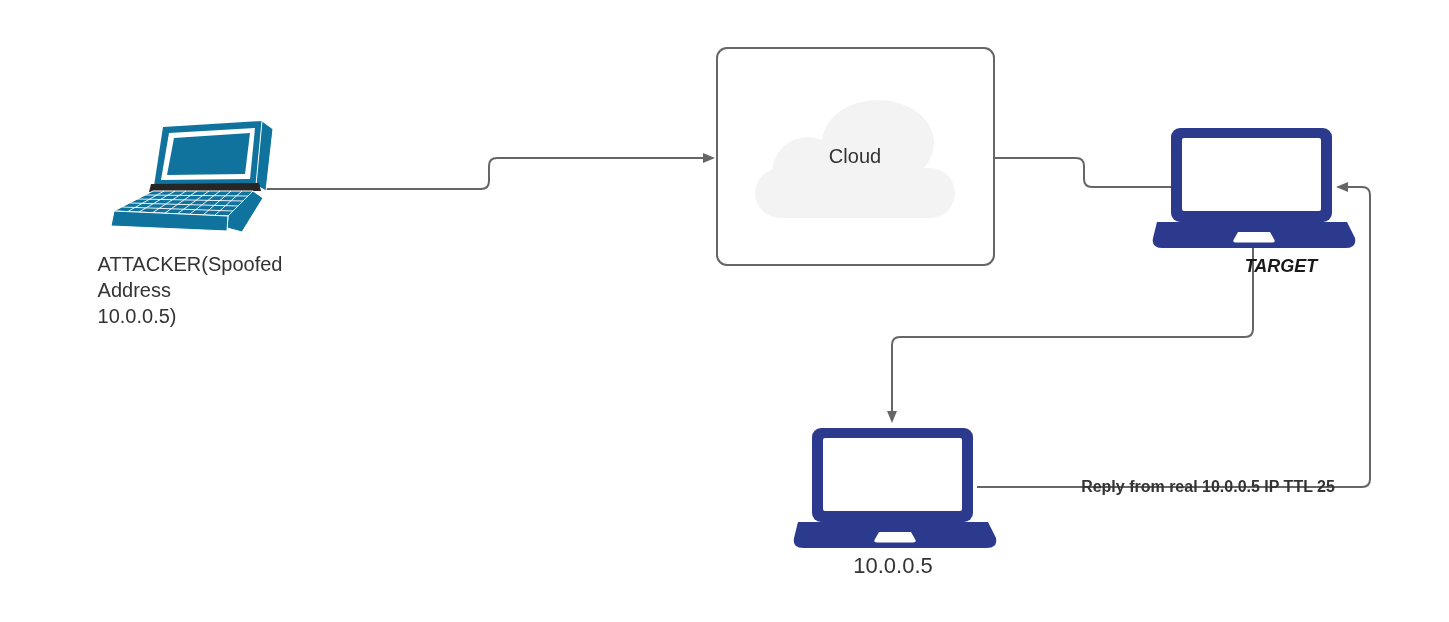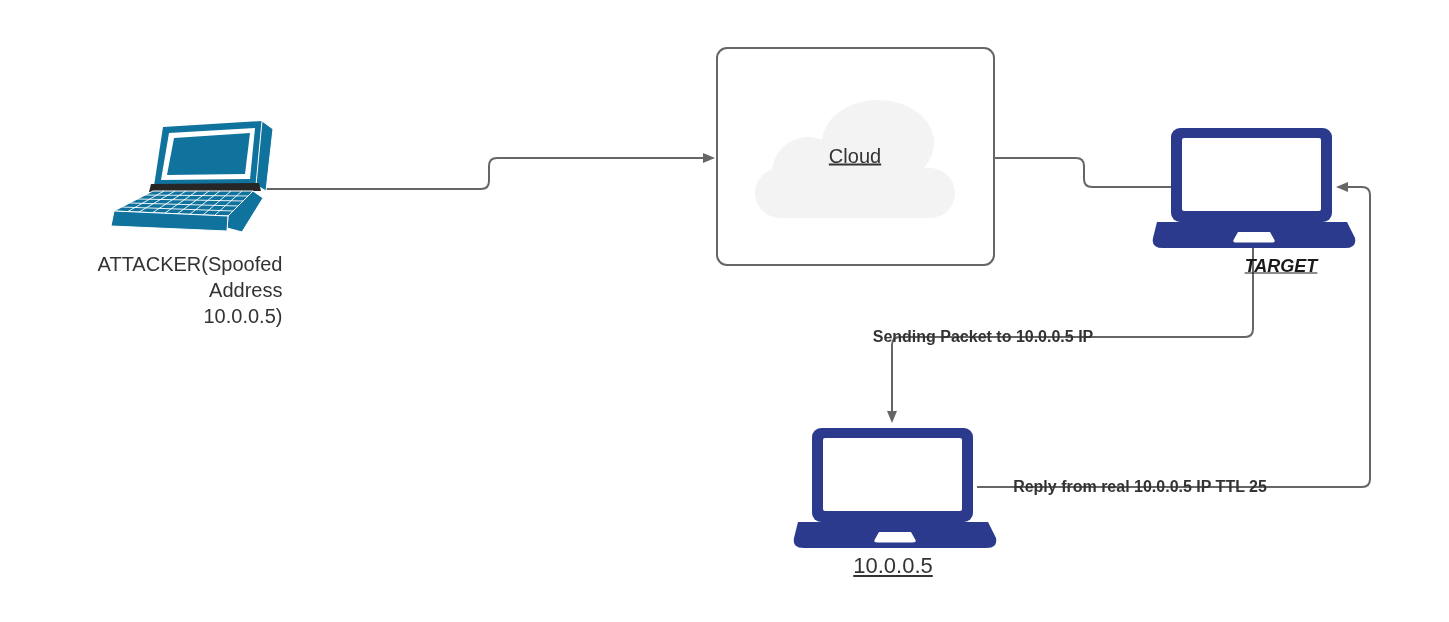--- a/index.html
+++ b/index.html
@@ -20,21 +20,21 @@
   .arrowhead{fill:var(--connector);}
   .cloud-box{fill:#ffffff;stroke:var(--connector);stroke-width:2;}
   .cloud-shape{fill:var(--cloud-fill);}
   .navy{fill:var(--host-laptop);}
   .white{fill:#ffffff;}
   .teal{fill:var(--attacker-laptop);}
   .teal-sep{fill:var(--attacker-laptop);stroke:#ffffff;stroke-width:1;}
   .hinge{fill:#262626;}
   .kbgrid line{stroke:#ffffff;stroke-width:1;opacity:.9;}
   .lbl{position:absolute;white-space:nowrap;color:var(--label-text);}
-  .node-lbl{transform:translate(-50%,-50%);text-align:left;text-decoration:underline;}
+  .node-lbl{transform:translate(-50%,-50%);text-align:left;}
   .edge-lbl{transform:translate(-50%,-50%);font-weight:bold;font-size:16px;}
   .attacker-lbl{font-size:20px;line-height:26px;transform:translateX(-50%);}
   .cloud-lbl{font-size:20px;}
   .target-lbl{font-size:18px;font-weight:bold;font-style:italic;color:#1a1a1a;}
   .host-lbl{font-size:22px;}
 </style>
 </head>
 <body>
 
 <div class="canvas">
@@ -88,30 +88,29 @@
         <line x1="231" y1="191" x2="203" y2="215"></line>
         <line x1="242" y1="191" x2="215" y2="215"></line>
       </g>
       <polygon class="teal-sep" points="114,211 228,216 227,231 111,226"></polygon>
     </g>
 
     <use href="#laptop-front-shape" transform="translate(1154,128)"></use>
     <use href="#laptop-front-shape" transform="translate(795,428)"></use>
   </svg>
 
-  <div class="lbl attacker-lbl" style="left:190px;top:251px;text-align:right;">
+  <div class="lbl attacker-lbl" style="left:190px;top:251px;text-align:left;">
     <div>ATTACKER(Spoofed</div>
     <div>Address</div>
     <div>10.0.0.5)</div>
   </div>
 
   <div class="lbl node-lbl cloud-lbl" style="left:855px;top:156px;">Cloud</div>
 
   <div class="lbl node-lbl target-lbl" style="left:1253px;top:266px;margin-left:28px;">TARGET</div>
 
   <div class="lbl node-lbl host-lbl" style="left:893px;top:566px;">10.0.0.5</div>
 
 
-  <div class="lbl edge-lbl" style="left:983px;top:337px;">Sending Packet to 10.0.0.5 IP</div>
 
-  <div class="lbl edge-lbl" style="left:1140px;top:487px;">Reply from real 10.0.0.5 IP TTL 25</div>
+  <div class="lbl edge-lbl" style="left:1208px;top:487px;">Reply from real 10.0.0.5 IP TTL 25</div>
 
 </div>
 
 </body></html>

